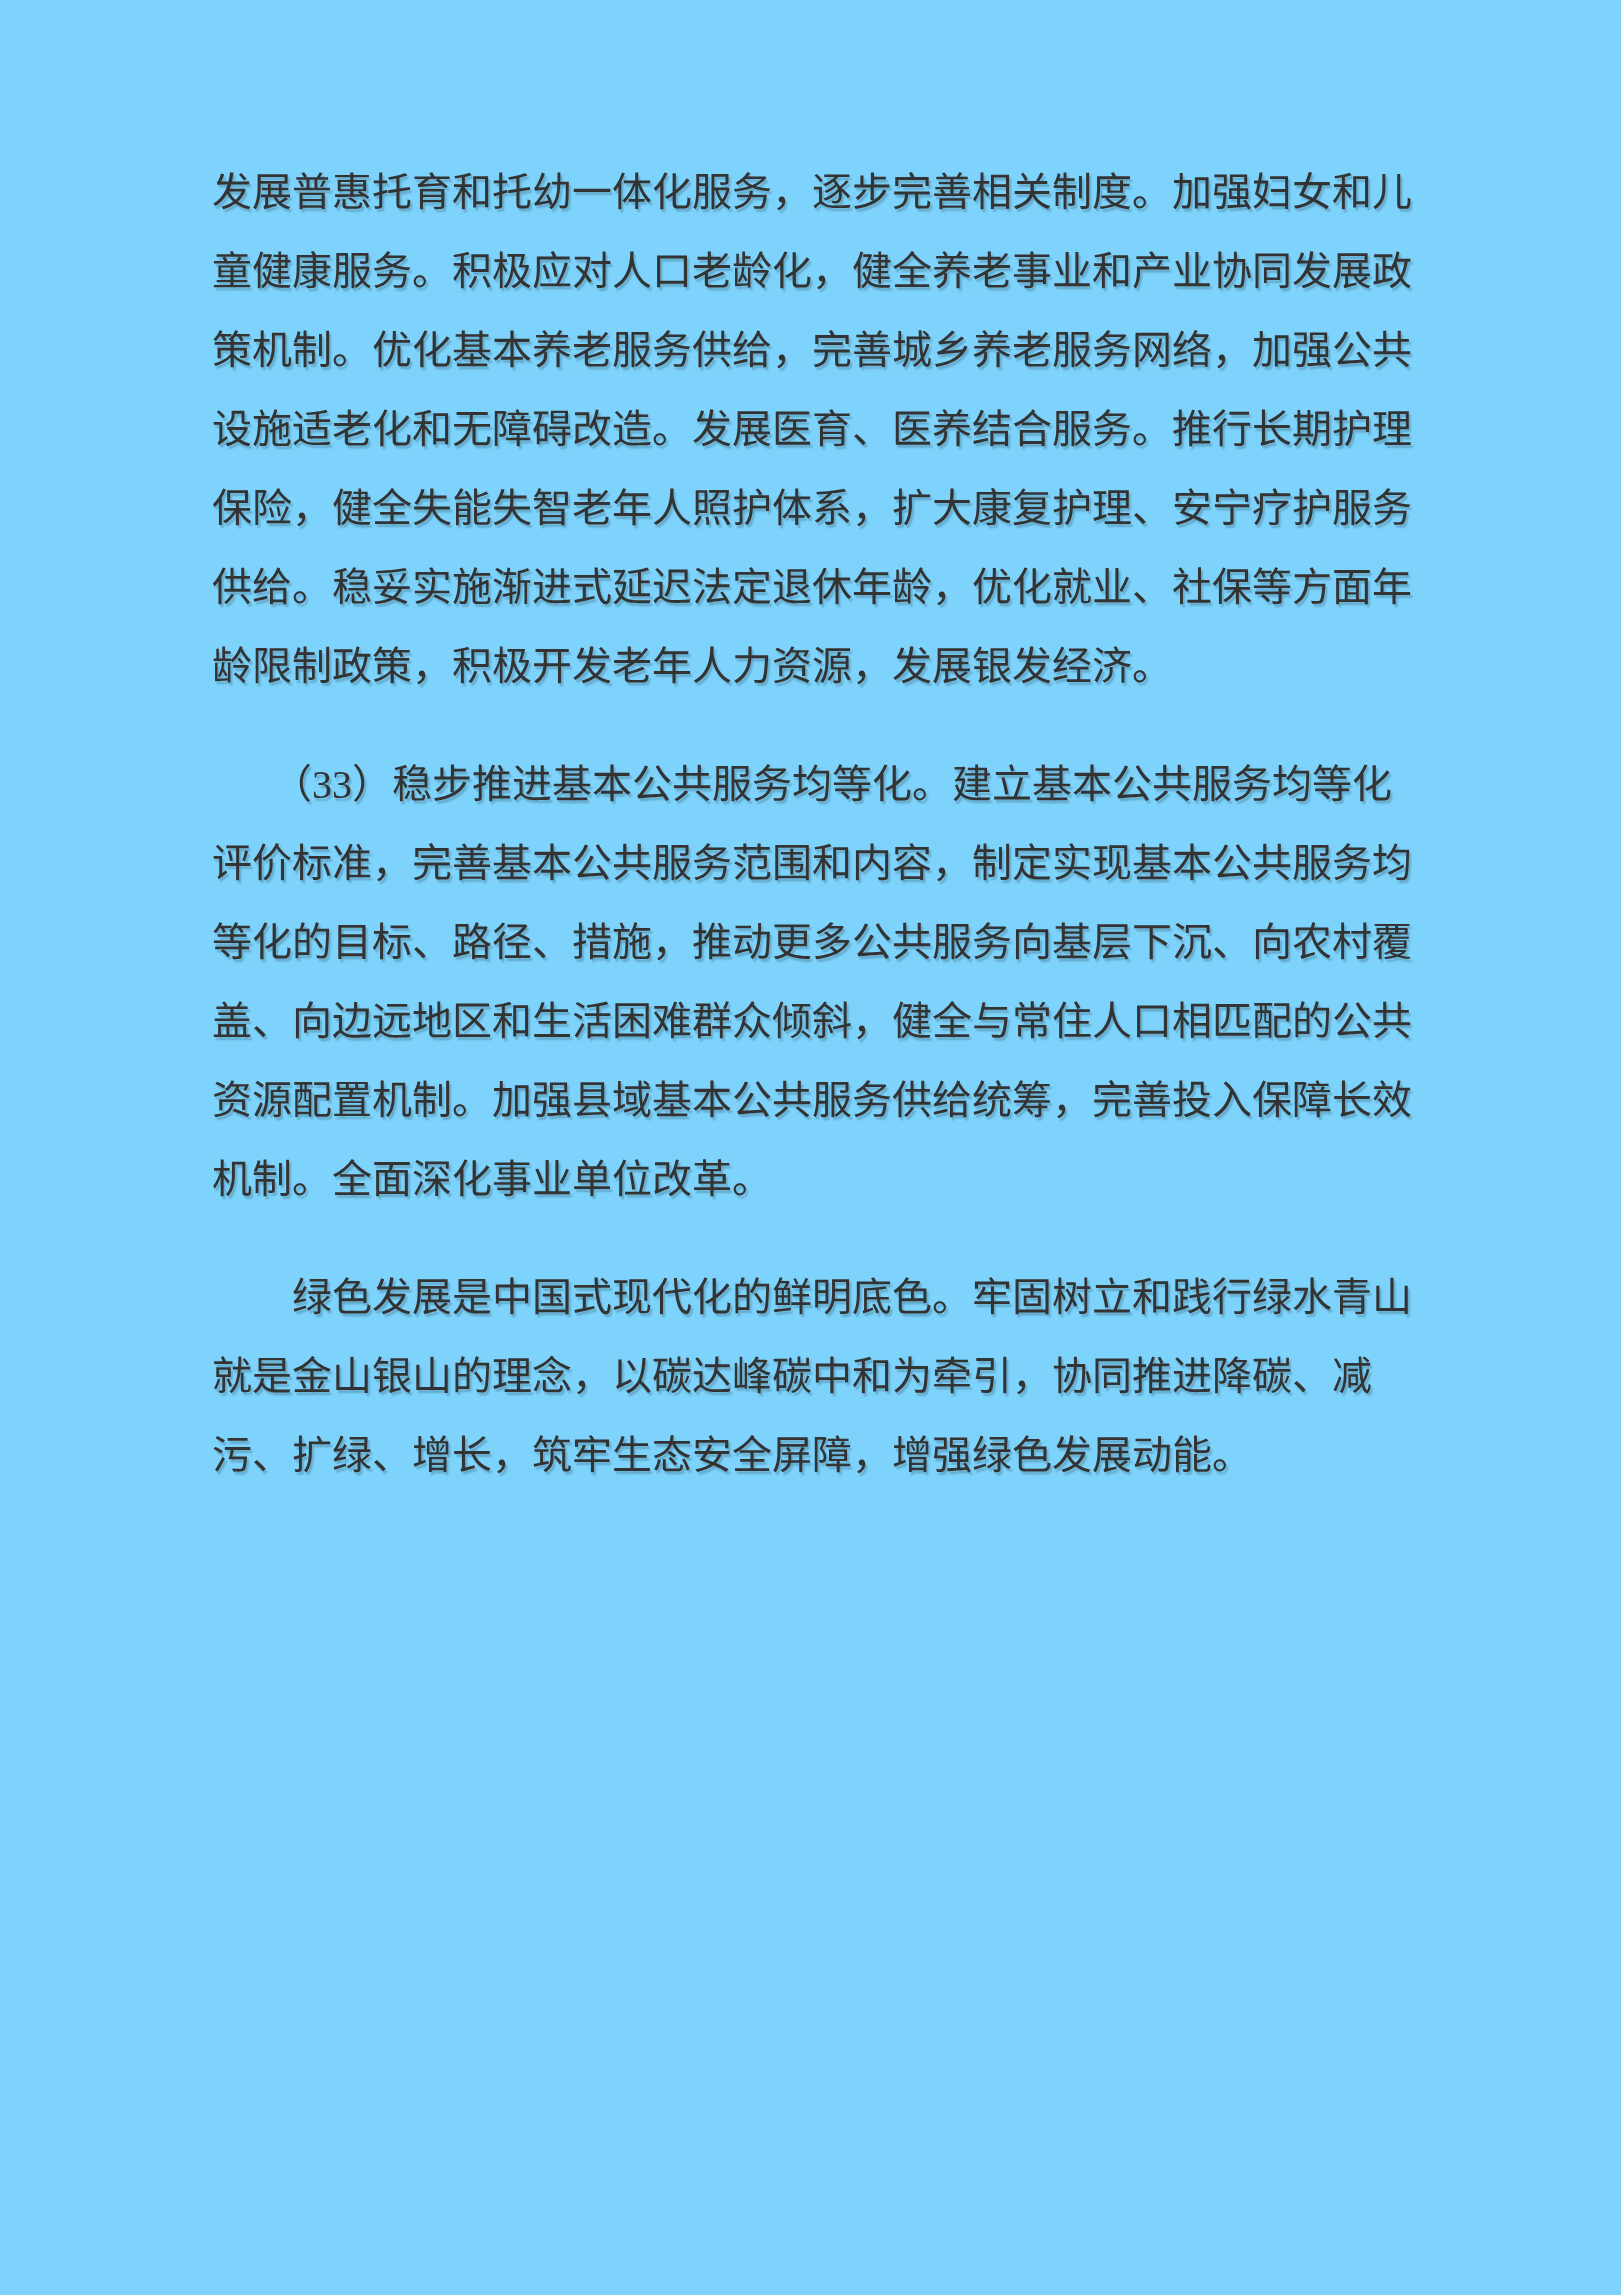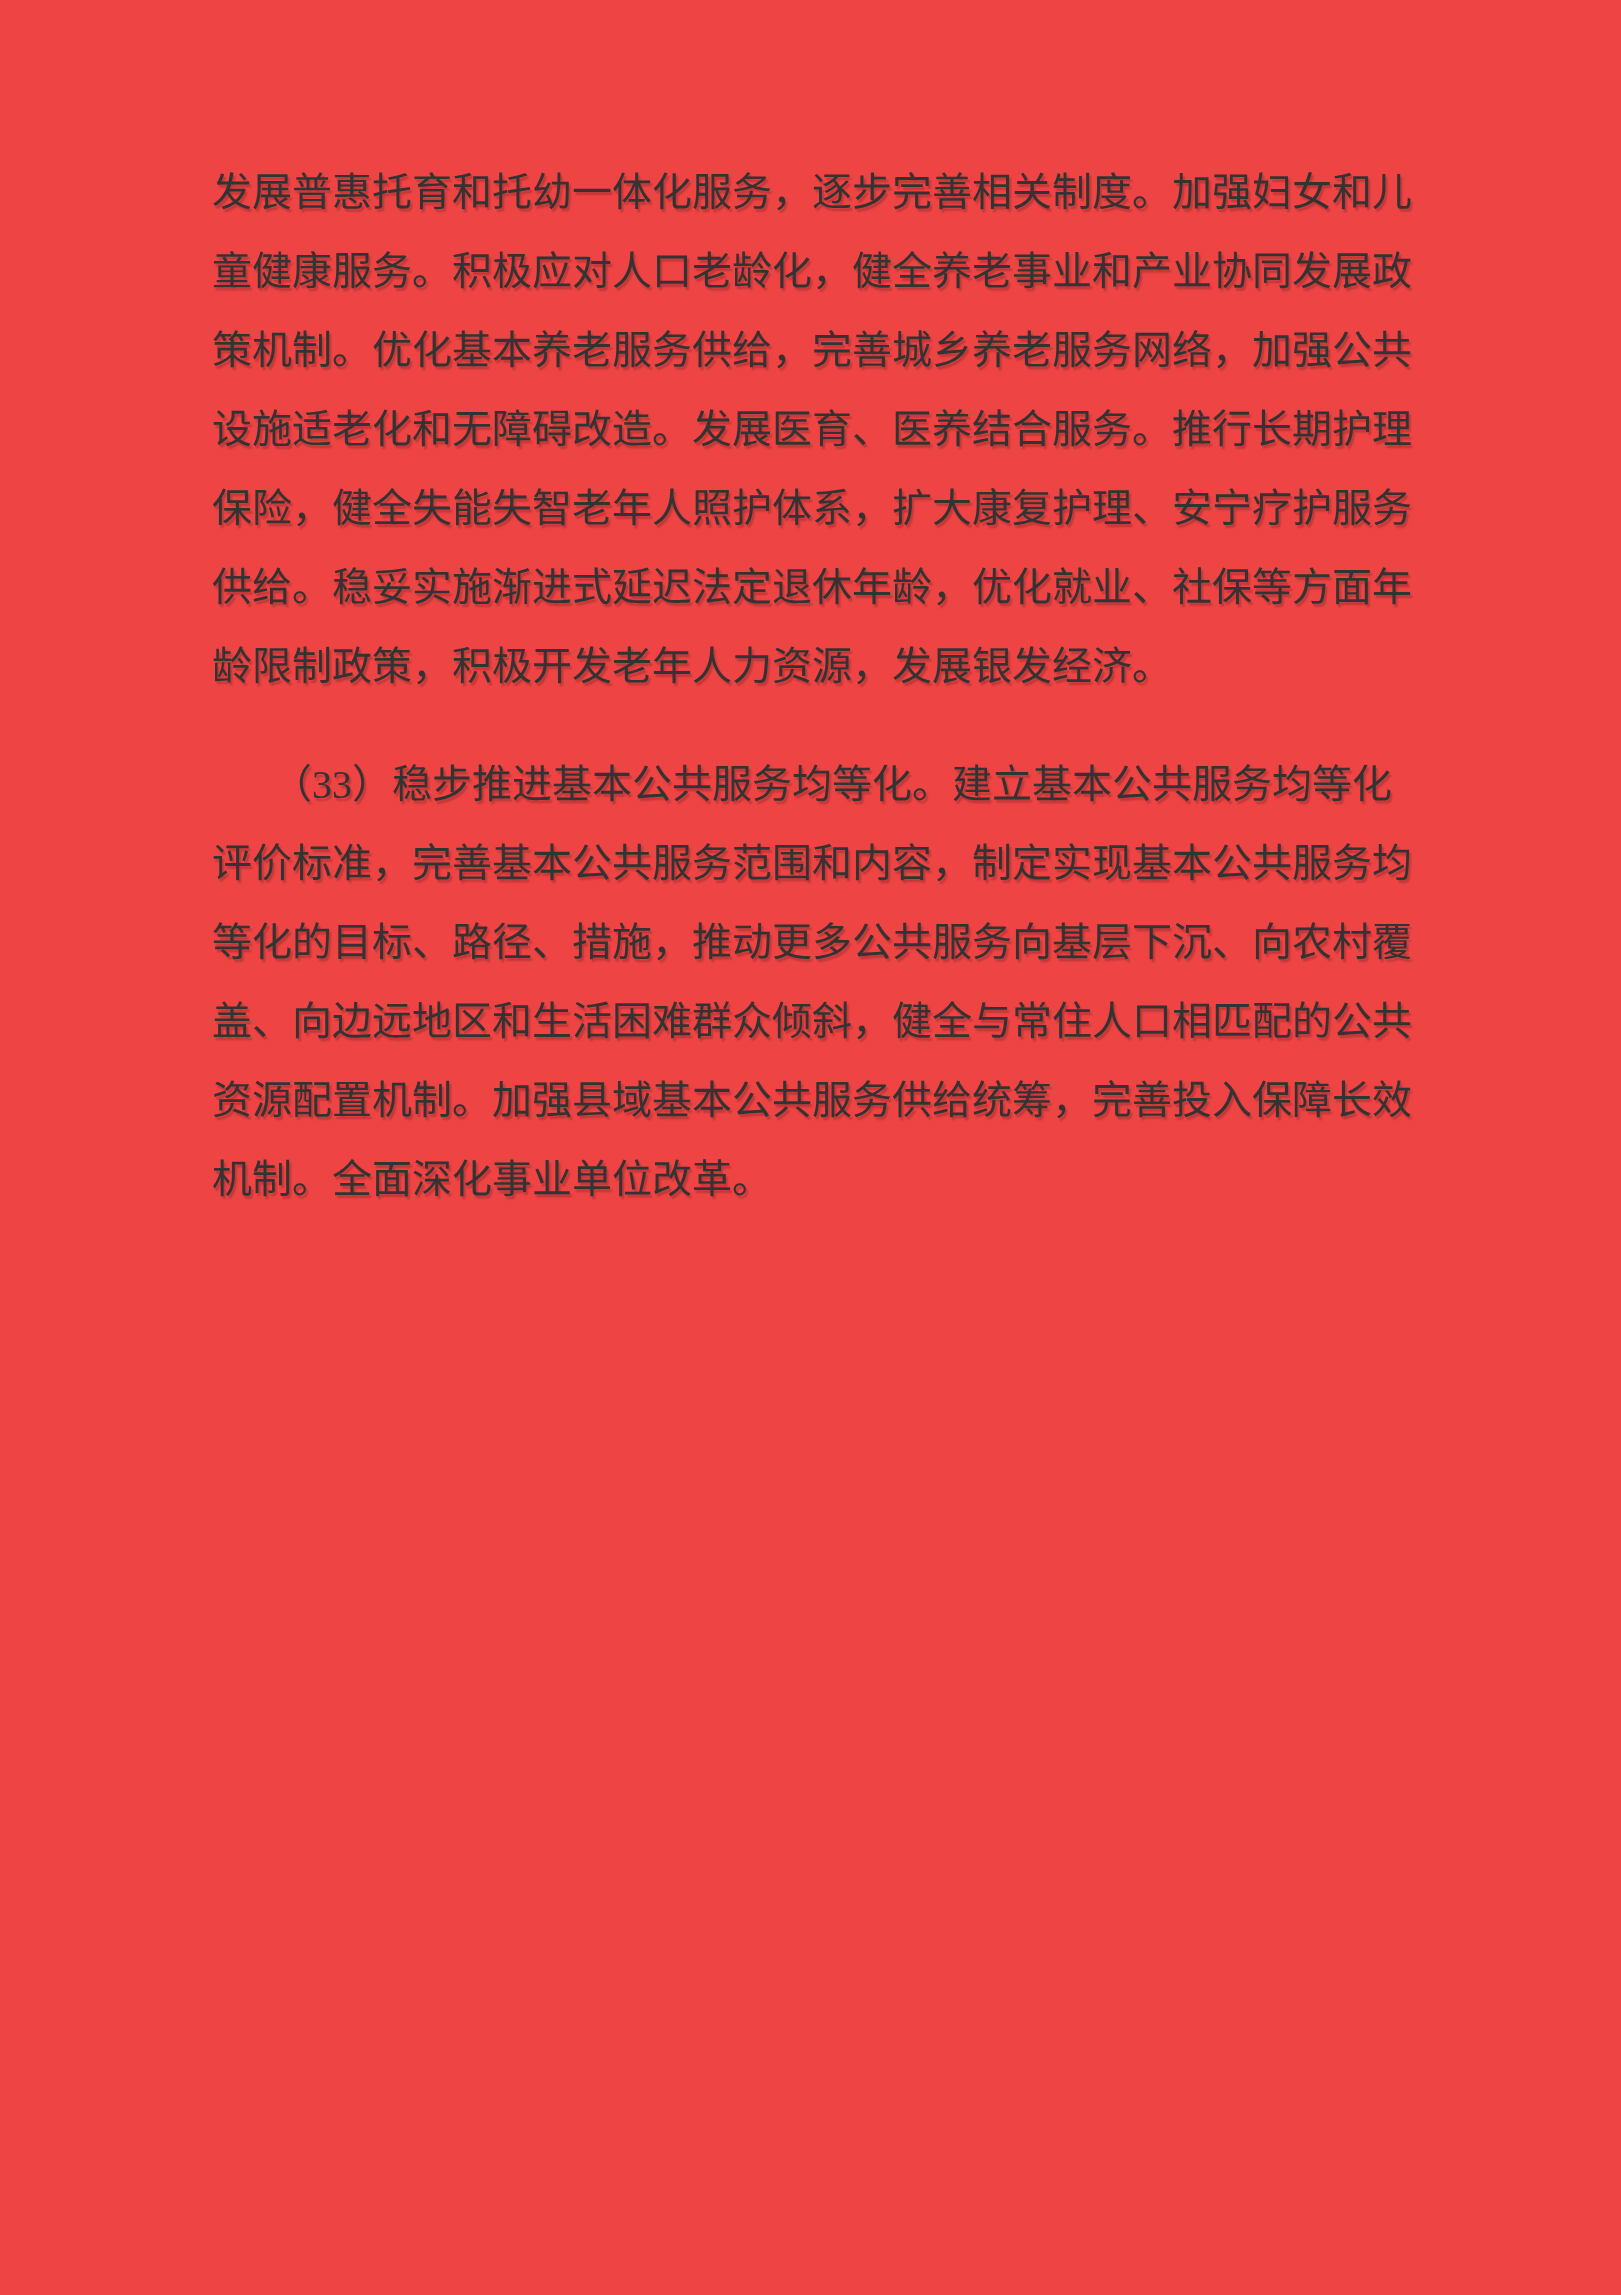--- a/index.html
+++ b/index.html
@@ -4,21 +4,21 @@
 <style>
   html, body {
     margin: 0;
     padding: 0;
     background: #ffffff;
   }
   .page {
     position: relative;
     width: 1622px;
     height: 2295px;
-    background: #ef4444;
+    background: #7dd3fc;
     overflow: hidden;
   }
   .content {
     padding: 153px 118px 0 212px;
   }
   .body-para, .section-heading {
     font-size: 40px;
     line-height: 79px;
     margin: 39px 0;
     white-space: pre;          
@@ -55,17 +55,20 @@
 龄限制政策，积极开发老年人力资源，发展银发经济。</p>
 
     <p class="body-para">　　（33）稳步推进基本公共服务均等化。建立基本公共服务均等化
 评价标准，完善基本公共服务范围和内容，制定实现基本公共服务均
 等化的目标、路径、措施，推动更多公共服务向基层下沉、向农村覆
 盖、向边远地区和生活困难群众倾斜，健全与常住人口相匹配的公共
 资源配置机制。加强县域基本公共服务供给统筹，完善投入保障长效
 机制。全面深化事业单位改革。</p>
 
 
+    <p class="body-para">　　绿色发展是中国式现代化的鲜明底色。牢固树立和践行绿水青山
+就是金山银山的理念，以碳达峰碳中和为牵引，协同推进降碳、减
+污、扩绿、增长，筑牢生态安全屏障，增强绿色发展动能。</p>
 
 
   </article>
 </div>
 
 
 </body></html>

